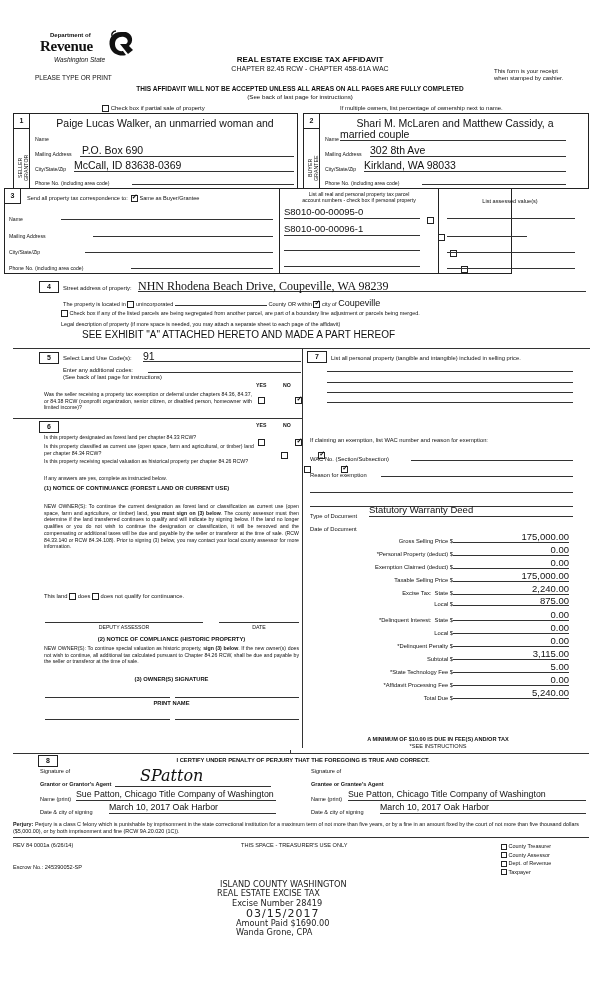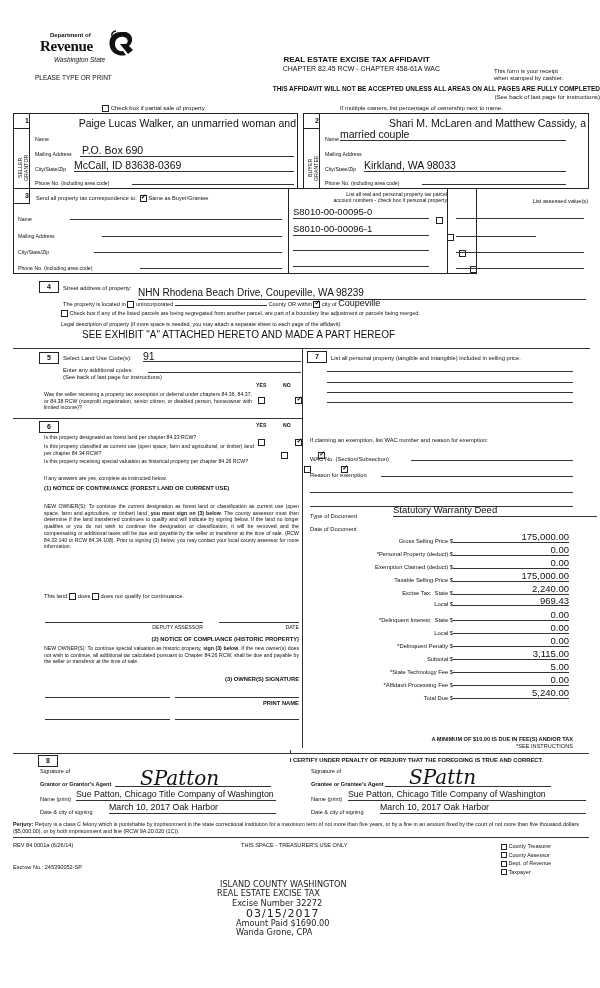--- a/index.html
+++ b/index.html
@@ -9,24 +9,24 @@
   .sm { font-size: 6px; }
   .md { font-size: 7px; }
   .fill { font-size: 10.5px; font-family: "Liberation Sans", sans-serif; }
   .line { border-bottom: 0.8px solid #333; }
   .box { border: 1px solid #222; }
   .cb { display: inline-block; width: 7px; height: 7px; border: 0.9px solid #222; vertical-align: middle; position: relative; }
   .cb.checked::after { content: "✓"; position: absolute; left: 0px; top: -3px; font-size: 7px; font-weight: bold; }
   .secnum { position: absolute; width: 20px; height: 12px; border: 1px solid #222; font-size: 7px; font-weight: bold; text-align: center; line-height: 10px; }
   .vlabel { position: absolute; writing-mode: vertical-rl; transform: rotate(180deg); font-size: 5.3px; text-align: center; line-height: 6px; }
   .bold { font-weight: bold; }
-  .center { text-align: right; }
+  .center { text-align: center; }
   .right { text-align: right; }
   .stamp { font-family: "DejaVu Sans", sans-serif; color: #222; }
-  .sig { font-family: "DejaVu Serif", serif; font-style: italic; font-size: 20px; }
+  .sig { font-family: "DejaVu Serif", serif; font-style: italic; font-size: 16px; }
 </style>
 </head>
 <body>
 
 <div class="abs" style="left:40px;top:30px;width:100px;height:40px;">
   <div class="abs" style="left:10px;top:2px;font-size:6px;font-weight:bold;">Department of</div>
   <div class="abs" style="left:0px;top:8px;font-size:15px;font-weight:bold;font-family:'Liberation Serif',serif;letter-spacing:-0.3px;">Revenue</div>
   <div class="abs" style="left:14px;top:26px;font-size:6.5px;font-style:italic;">Washington State</div>
   <svg class="abs" style="left:66px;top:0px;" width="30" height="28" viewBox="0 0 30 28">
     <path d="M15 2 C6 2 2 9 4 17 C6 24 14 27 20 25 L17 21 C12 22 9 18 9 14 C9 9 13 6 18 7 C22 8 23 12 20 14 L14 14 L22 24 L27 20 L23 16 C28 12 27 4 20 2 Z" fill="#111"></path>
@@ -62,27 +62,28 @@
 </div>
 
 <div class="abs box" style="left:303px;top:113px;width:286px;height:76px;">
   <div class="abs center bold" style="left:0;top:0;width:16px;height:15px;border-right:1px solid #222;border-bottom:1px solid #222;font-size:7px;line-height:14px;">2</div>
   <div class="abs" style="left:0;top:15px;width:16px;height:60px;border-right:1px solid #222;"></div>
   <div class="vlabel" style="left:3px;top:36px;width:11px;height:36px;">BUYER GRANTEE</div>
   <div class="abs fill center" style="left:20px;top:3px;width:262px;">Shari M. McLaren and Matthew Cassidy, a</div>
   <div class="abs tiny" style="left:21px;top:22px;">Name</div>
   <div class="abs fill line" style="left:36px;top:14px;width:226px;height:13px;">married couple</div>
   <div class="abs tiny" style="left:21px;top:37px;">Mailing Address</div>
+  <div class="abs fill line" style="left:66px;top:30px;width:196px;height:13px;">302 8th Ave</div>
   <div class="abs tiny" style="left:21px;top:52px;">City/State/Zip</div>
   <div class="abs fill line" style="left:60px;top:45px;width:202px;height:13px;">Kirkland, WA 98033</div>
   <div class="abs tiny" style="left:21px;top:66px;">Phone No. (including area code)</div>
   <div class="abs fill line" style="left:118px;top:61px;width:144px;height:10px;"></div>
 </div>
 
-<div class="abs box" style="left:13px;top:188px;width:464px;height:86px;">
+<div class="abs box" style="left:4px;top:188px;width:508px;height:86px;">
   <div class="abs center bold" style="left:0;top:0;width:16px;height:15px;border-right:1px solid #222;border-bottom:1px solid #222;font-size:7px;line-height:14px;">3</div>
   <div class="abs tiny" style="left:22px;top:6px;font-size:5.6px;">
     <span>Send all property tax correspondence to:</span>
     &nbsp;<span class="cb checked"></span>
     <span>Same as Buyer/Grantee</span>
   </div>
   <div class="abs tiny" style="left:4px;top:27px;">Name</div>
   <div class="abs line" style="left:56px;top:23px;width:212px;height:8px;"></div>
   <div class="abs tiny" style="left:4px;top:44px;">Mailing Address</div>
   <div class="abs line" style="left:88px;top:40px;width:180px;height:8px;"></div>
@@ -106,21 +107,21 @@
   <div class="abs center tiny" style="left:436px;top:9px;width:138px;font-size:5.6px;">List assessed value(s)</div>
   <div class="abs line" style="left:442px;top:20px;width:128px;height:10px;"></div>
   <div class="abs line" style="left:442px;top:38px;width:80px;height:10px;"></div>
   <div class="abs line" style="left:442px;top:54px;width:128px;height:10px;"></div>
   <div class="abs line" style="left:442px;top:70px;width:128px;height:10px;"></div>
 </div>
 
 <div class="abs" style="left:13px;top:278px;width:576px;height:66px;">
   <div class="secnum" style="left:26px;top:3px;">4</div>
   <div class="abs tiny" style="left:50px;top:7px;font-size:5.8px;">Street address of property:</div>
-  <div class="abs fill line" style="left:125px;top:9px;width:448px;height:13px;font-size:10px;">NHN Rhodena Beach Drive, Coupeville, WA 98239</div>
+  <div class="abs fill line" style="left:125px;top:1px;width:448px;height:13px;font-size:12px;font-family:Liberation Serif, serif;">NHN Rhodena Beach Drive, Coupeville, WA 98239</div>
   <div class="abs tiny" style="left:50px;top:20px;font-size:5.6px;">
     <span>The property is located in</span>
     <span class="cb"></span>
     <span>unincorporated</span>
     <span class="line" style="display:inline-block;width:92px;height:6px;"></span>
     <span>County OR within</span>
     <span class="cb checked"></span>
     <span>city of</span>
     <span style="font-size:9px;">Coupeville</span>
   </div>
@@ -206,41 +207,41 @@
 
   <div class="abs tiny" style="left:7px;top:88px;font-size:5.8px;">If claiming an exemption, list WAC number and reason for exemption:</div>
   <div class="abs tiny" style="left:7px;top:107px;font-size:5.8px;">WAC No. (Section/Subsection)</div>
   <div class="abs line" style="left:108px;top:104px;width:162px;height:8px;"></div>
   <div class="abs tiny" style="left:7px;top:123px;font-size:5.8px;">Reason for exemption</div>
   <div class="abs line" style="left:78px;top:120px;width:192px;height:8px;"></div>
   <div class="abs line" style="left:7px;top:136px;width:263px;height:8px;"></div>
   <div class="abs line" style="left:7px;top:150px;width:263px;height:8px;"></div>
 
   <div class="abs tiny" style="left:7px;top:164px;font-size:5.8px;">Type of Document</div>
-  <div class="abs fill line" style="left:66px;top:155px;width:204px;height:13px;font-size:9.5px;margin-left:24px;">Statutory Warranty Deed</div>
+  <div class="abs fill line" style="left:66px;top:155px;width:204px;height:13px;font-size:9.5px;">Statutory Warranty Deed</div>
   <div class="abs tiny" style="left:7px;top:177px;font-size:5.8px;">Date of Document</div>
 
   <div class="abs" style="left:0;top:182px;width:287px;">
     <div class="abs tiny right" style="left:0;top:7px;width:150px;font-size:5.8px;">Gross Selling Price $</div>
     <div class="abs line right fill" style="left:150px;top:0;width:116px;height:12px;font-size:9.5px;">175,000.00</div>
 
     <div class="abs tiny right" style="left:0;top:20px;width:150px;font-size:5.8px;">*Personal Property (deduct) $</div>
     <div class="abs line right fill" style="left:150px;top:13px;width:116px;height:12px;font-size:9.5px;">0.00</div>
 
     <div class="abs tiny right" style="left:0;top:33px;width:150px;font-size:5.8px;">Exemption Claimed (deduct) $</div>
     <div class="abs line right fill" style="left:150px;top:26px;width:116px;height:12px;font-size:9.5px;">0.00</div>
 
     <div class="abs tiny right" style="left:0;top:46px;width:150px;font-size:5.8px;">Taxable Selling Price $</div>
     <div class="abs line right fill" style="left:150px;top:39px;width:116px;height:12px;font-size:9.5px;">175,000.00</div>
 
     <div class="abs tiny right" style="left:0;top:59px;width:150px;font-size:5.8px;white-space:pre;">Excise Tax:  State $</div>
     <div class="abs line right fill" style="left:150px;top:52px;width:116px;height:12px;font-size:9.5px;">2,240.00</div>
 
     <div class="abs tiny right" style="left:0;top:70px;width:150px;font-size:5.8px;">Local $</div>
-    <div class="abs line right fill" style="left:150px;top:64px;width:116px;height:11px;font-size:9.5px;">969.43</div>
+    <div class="abs line right fill" style="left:150px;top:64px;width:116px;height:11px;font-size:9.5px;">875.00</div>
 
     <div class="abs tiny right" style="left:0;top:86px;width:150px;font-size:5.8px;white-space:pre;">*Delinquent Interest:  State $</div>
     <div class="abs line right fill" style="left:150px;top:78px;width:116px;height:12px;font-size:9.5px;">0.00</div>
 
     <div class="abs tiny right" style="left:0;top:99px;width:150px;font-size:5.8px;">Local $</div>
     <div class="abs line right fill" style="left:150px;top:91px;width:116px;height:12px;font-size:9.5px;">0.00</div>
 
     <div class="abs tiny right" style="left:0;top:112px;width:150px;font-size:5.8px;">*Delinquent Penalty $</div>
     <div class="abs line right fill" style="left:150px;top:104px;width:116px;height:12px;font-size:9.5px;">0.00</div>
 
@@ -272,23 +273,20 @@
   </div>
   <div class="abs tiny" style="left:27px;top:42px;font-size:5.6px;">Name (print)</div>
   <div class="abs line" style="left:63px;top:35px;width:200px;height:12px;font-size:8.8px;">Sue Patton, Chicago Title Company of Washington</div>
   <div class="abs tiny" style="left:27px;top:55px;font-size:5.6px;">Date &amp; city of signing</div>
   <div class="abs line" style="left:96px;top:48px;width:167px;height:12px;font-size:8.8px;">March 10, 2017 Oak Harbor</div>
 
   <div class="abs" style="left:277px;top:-4px;width:1px;height:4px;background:#333;"></div>
 
   <div class="abs tiny" style="left:298px;top:14px;font-size:5.6px;">Signature of</div>
   <div class="abs tiny bold" style="left:298px;top:27px;font-size:5.6px;">Grantee or Grantee's Agent</div>
-  <div class="abs line" style="left:372px;top:16px;width:166px;height:17px;">
-    <span class="sig abs" style="left:24px;top:-5px;">SPattn</span>
-  </div>
   <div class="abs tiny" style="left:298px;top:42px;font-size:5.6px;">Name (print)</div>
   <div class="abs line" style="left:335px;top:35px;width:238px;height:12px;font-size:8.8px;">Sue Patton, Chicago Title Company of Washington</div>
   <div class="abs tiny" style="left:298px;top:55px;font-size:5.6px;">Date &amp; city of signing</div>
   <div class="abs line" style="left:367px;top:48px;width:206px;height:12px;font-size:8.8px;">March 10, 2017 Oak Harbor</div>
 </div>
 
 <div class="abs tiny" style="left:13px;top:821px;width:576px;line-height:7px;font-size:5.4px;padding-bottom:2px;border-bottom:1px solid #333;">
   <b>Perjury:</b>
   <span>Perjury is a class C felony which is punishable by imprisonment in the state correctional institution for a maximum term of not more than five years, or by a fine in an amount fixed by the court of not more than five thousand dollars ($5,000.00), or by both imprisonment and fine (RCW 9A.20.020 (1C)).</span>
 </div>
@@ -301,17 +299,17 @@
 <div class="abs tiny" style="left:501px;top:842px;font-size:5.5px;line-height:8.5px;">
   <div><span class="cb" style="width:6px;height:6px;"></span> <span>County Treasurer</span></div>
   <div><span class="cb" style="width:6px;height:6px;"></span> <span>County Assessor</span></div>
   <div><span class="cb" style="width:6px;height:6px;"></span> <span>Dept. of Revenue</span></div>
   <div><span class="cb" style="width:6px;height:6px;"></span> <span>Taxpayer</span></div>
 </div>
 
 <div class="abs stamp" style="left:208px;top:880px;width:180px;font-size:8.2px;line-height:9.3px;">
   <div style="padding-left:12px;">ISLAND COUNTY WASHINGTON</div>
   <div style="padding-left:9px;">REAL ESTATE EXCISE TAX</div>
-  <div style="padding-left:24px;">Excise Number 32272</div>
+  <div style="padding-left:24px;">Excise Number 28419</div>
   <div style="padding-left:38px;font-size:11px;line-height:11px;letter-spacing:1px;">03/15/2017</div>
   <div style="padding-left:28px;">Amount Paid $1690.00</div>
   <div style="padding-left:28px;">Wanda Grone, CPA</div>
 </div>
 
 </body></html>

